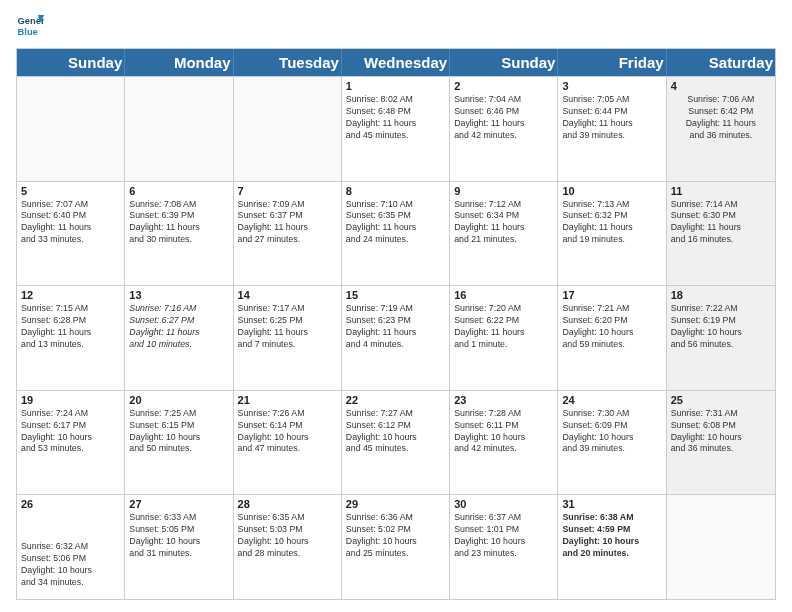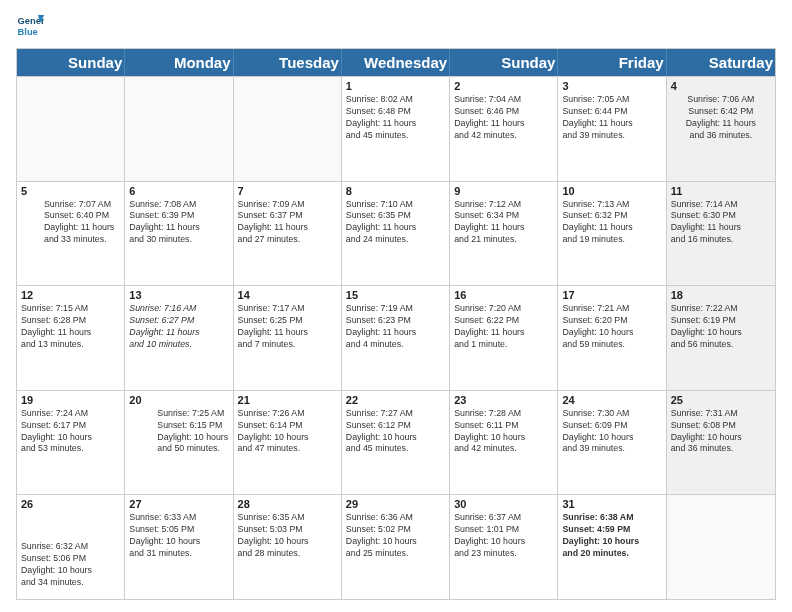--- a/index.html
+++ b/index.html
@@ -161,21 +161,21 @@
             <span class="day-num">4</span>
             <div class="cell-text" style="white-space: pre-line; text-align: center;">Sunrise: 7:06 AM
 Sunset: 6:42 PM
 Daylight: 11 hours
 and 36 minutes.</div>
           </div>
         </div>
         <div class="cal-row">
           <div class="cal-cell">
             <span class="day-num">5</span>
-            <div class="cell-text" style="white-space: pre-line; margin-left: 23px;">Sunrise: 7:07 AM
+            <div class="cell-text" style="white-space: pre-line;">Sunrise: 7:07 AM
 Sunset: 6:40 PM
 Daylight: 11 hours
 and 33 minutes.</div>
           </div>
           <div class="cal-cell">
             <span class="day-num">6</span>
             <div class="cell-text" style="white-space: pre-line;">Sunrise: 7:08 AM
 Sunset: 6:39 PM
 Daylight: 11 hours
 and 30 minutes.</div>
@@ -270,21 +270,21 @@
         <div class="cal-row">
           <div class="cal-cell">
             <span class="day-num">19</span>
             <div class="cell-text" style="white-space: pre-line;">Sunrise: 7:24 AM
 Sunset: 6:17 PM
 Daylight: 10 hours
 and 53 minutes.</div>
           </div>
           <div class="cal-cell">
             <span class="day-num">20</span>
-            <div class="cell-text" style="white-space: pre-line; margin-left: 28px;">Sunrise: 7:25 AM
+            <div class="cell-text" style="white-space: pre-line;">Sunrise: 7:25 AM
 Sunset: 6:15 PM
 Daylight: 10 hours
 and 50 minutes.</div>
           </div>
           <div class="cal-cell">
             <span class="day-num">21</span>
             <div class="cell-text" style="white-space: pre-line;">Sunrise: 7:26 AM
 Sunset: 6:14 PM
 Daylight: 10 hours
 and 47 minutes.</div>

